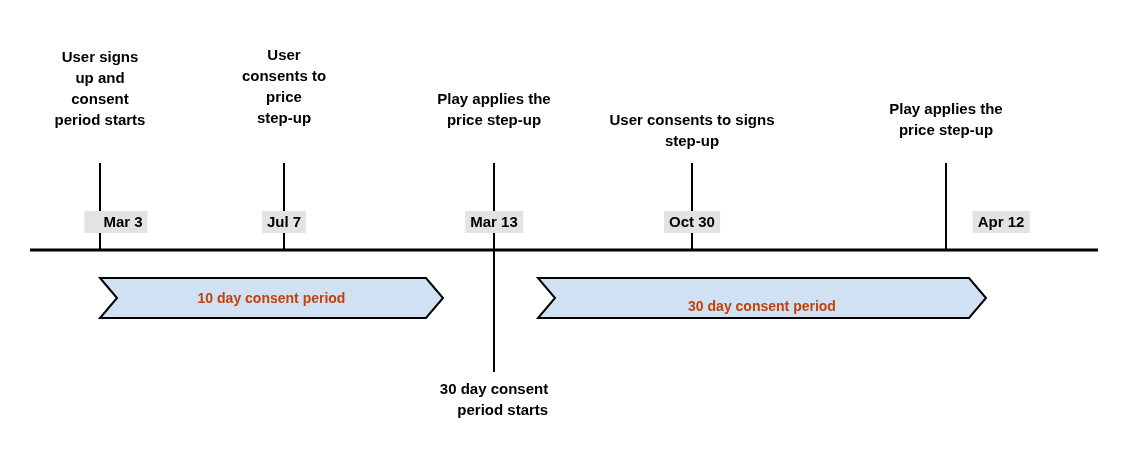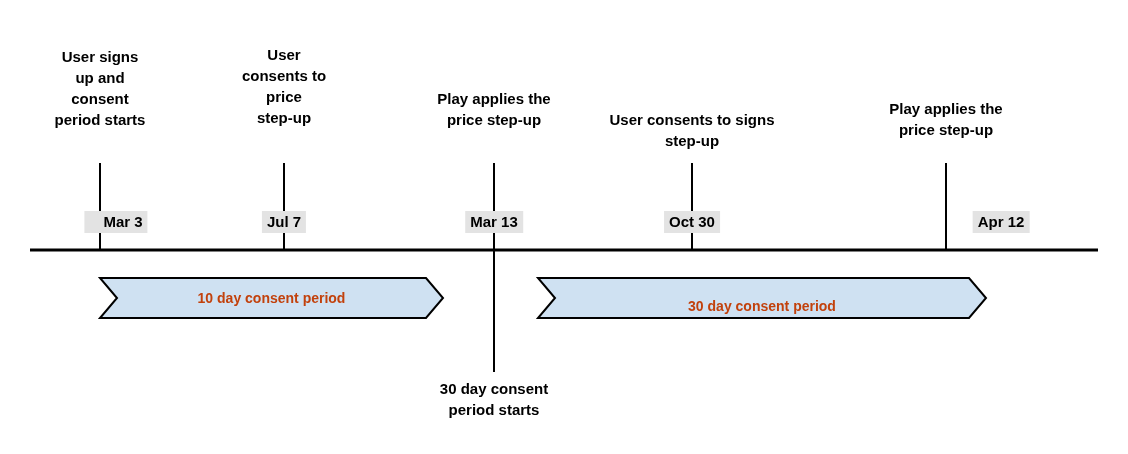--- a/index.html
+++ b/index.html
@@ -68,21 +68,21 @@
     line-height: 19px;
     color: #c2410c;
     white-space: nowrap;
     text-align: center;
   }
 
   
   .below-caption {
     position: absolute;
     transform: translateX(-50%);
-    text-align: center;
+    text-align: right;
     font-size: 15px;
     line-height: 21px;
     color: #000000;
     white-space: pre-line;
   }
 </style>
 </head>
 <body>
 
 <div id="timeline-canvas">

